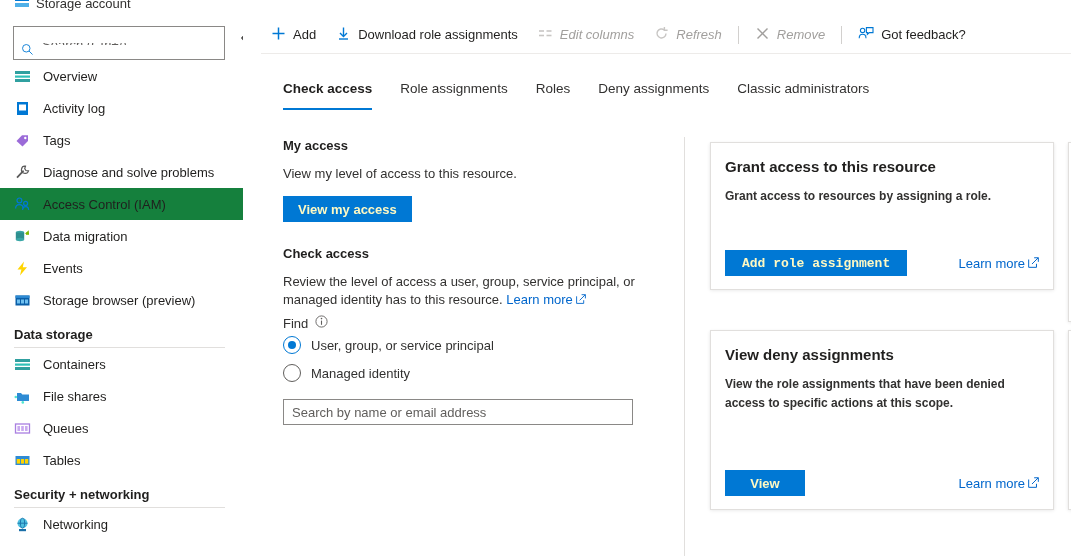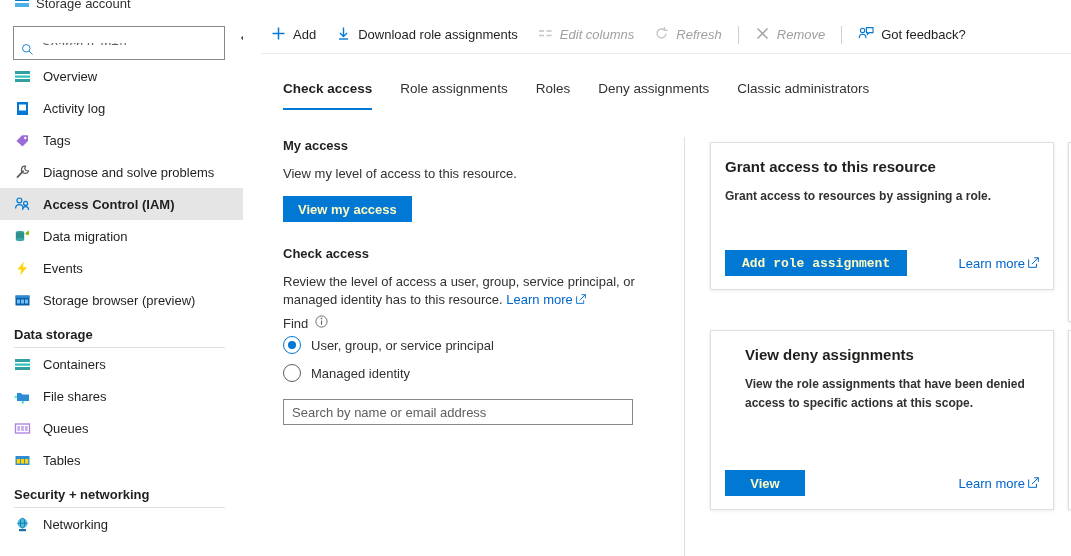--- a/index.html
+++ b/index.html
@@ -45,21 +45,21 @@
     color: #323130; font-size: 13px; cursor: pointer; line-height: 1;
   }
 
   #navlist {
     position: absolute; left: 0; top: 60px; width: 243px;
   }
   .nav-item {
     height: 32px; display: flex; align-items: center; gap: 12px;
     padding-left: 14px; cursor: pointer; position: relative;
   }
-  .nav-item.selected { background: #e5e5e5; font-weight: bold; }
+  .nav-item.selected { background: #15803d; }
   .nav-item .ni-icon { width: 17px; height: 17px; flex: 0 0 auto; position: relative; }
   .nav-item .ni-label { font-size: 13px; color: #201f1e; white-space: nowrap; }
   .nav-group {
     margin-top: 11px; padding-left: 14px; padding-right: 18px;
   }
   .nav-group .ng-title {
     font-size: 13px; font-weight: bold; color: #201f1e; padding-bottom: 5px;
   }
   .nav-group .ng-rule { height: 1px; background: #e1dfdd; }
 
@@ -492,21 +492,21 @@
             <svg width="11" height="11" viewBox="0 0 10 10">
               <polyline points="0.6,2.3 0.6,9.4 7.7,9.4 7.7,6.2" fill="none" stroke="#0066cc" stroke-width="0.9"></polyline>
               <line x1="3.6" y1="6.4" x2="9.3" y2="0.7" stroke="#0066cc" stroke-width="0.9"></line>
               <polyline points="5.6,0.7 9.4,0.7 9.4,4.4" fill="none" stroke="#0066cc" stroke-width="0.9"></polyline>
             </svg>
           </span>
         </span>
       </div>
     </div>
 
-    <div class="card" style="left:449px; top:330px; width:344px; height:180px;padding-left:20px;">
+    <div class="card" style="left:449px; top:330px; width:344px; height:180px;">
       <div class="card-inner">
         <div class="card-title">View deny assignments</div>
         <div class="card-desc">View the role assignments that have been denied access to specific actions at this scope.</div>
       </div>
       <div class="card-footer">
         <button class="btn-primary" style="height:26px;width:80px;padding:0;">View</button>
         <span class="link link-ext">
           <span>Learn more</span>
           <span>
             <svg width="11" height="11" viewBox="0 0 10 10">

